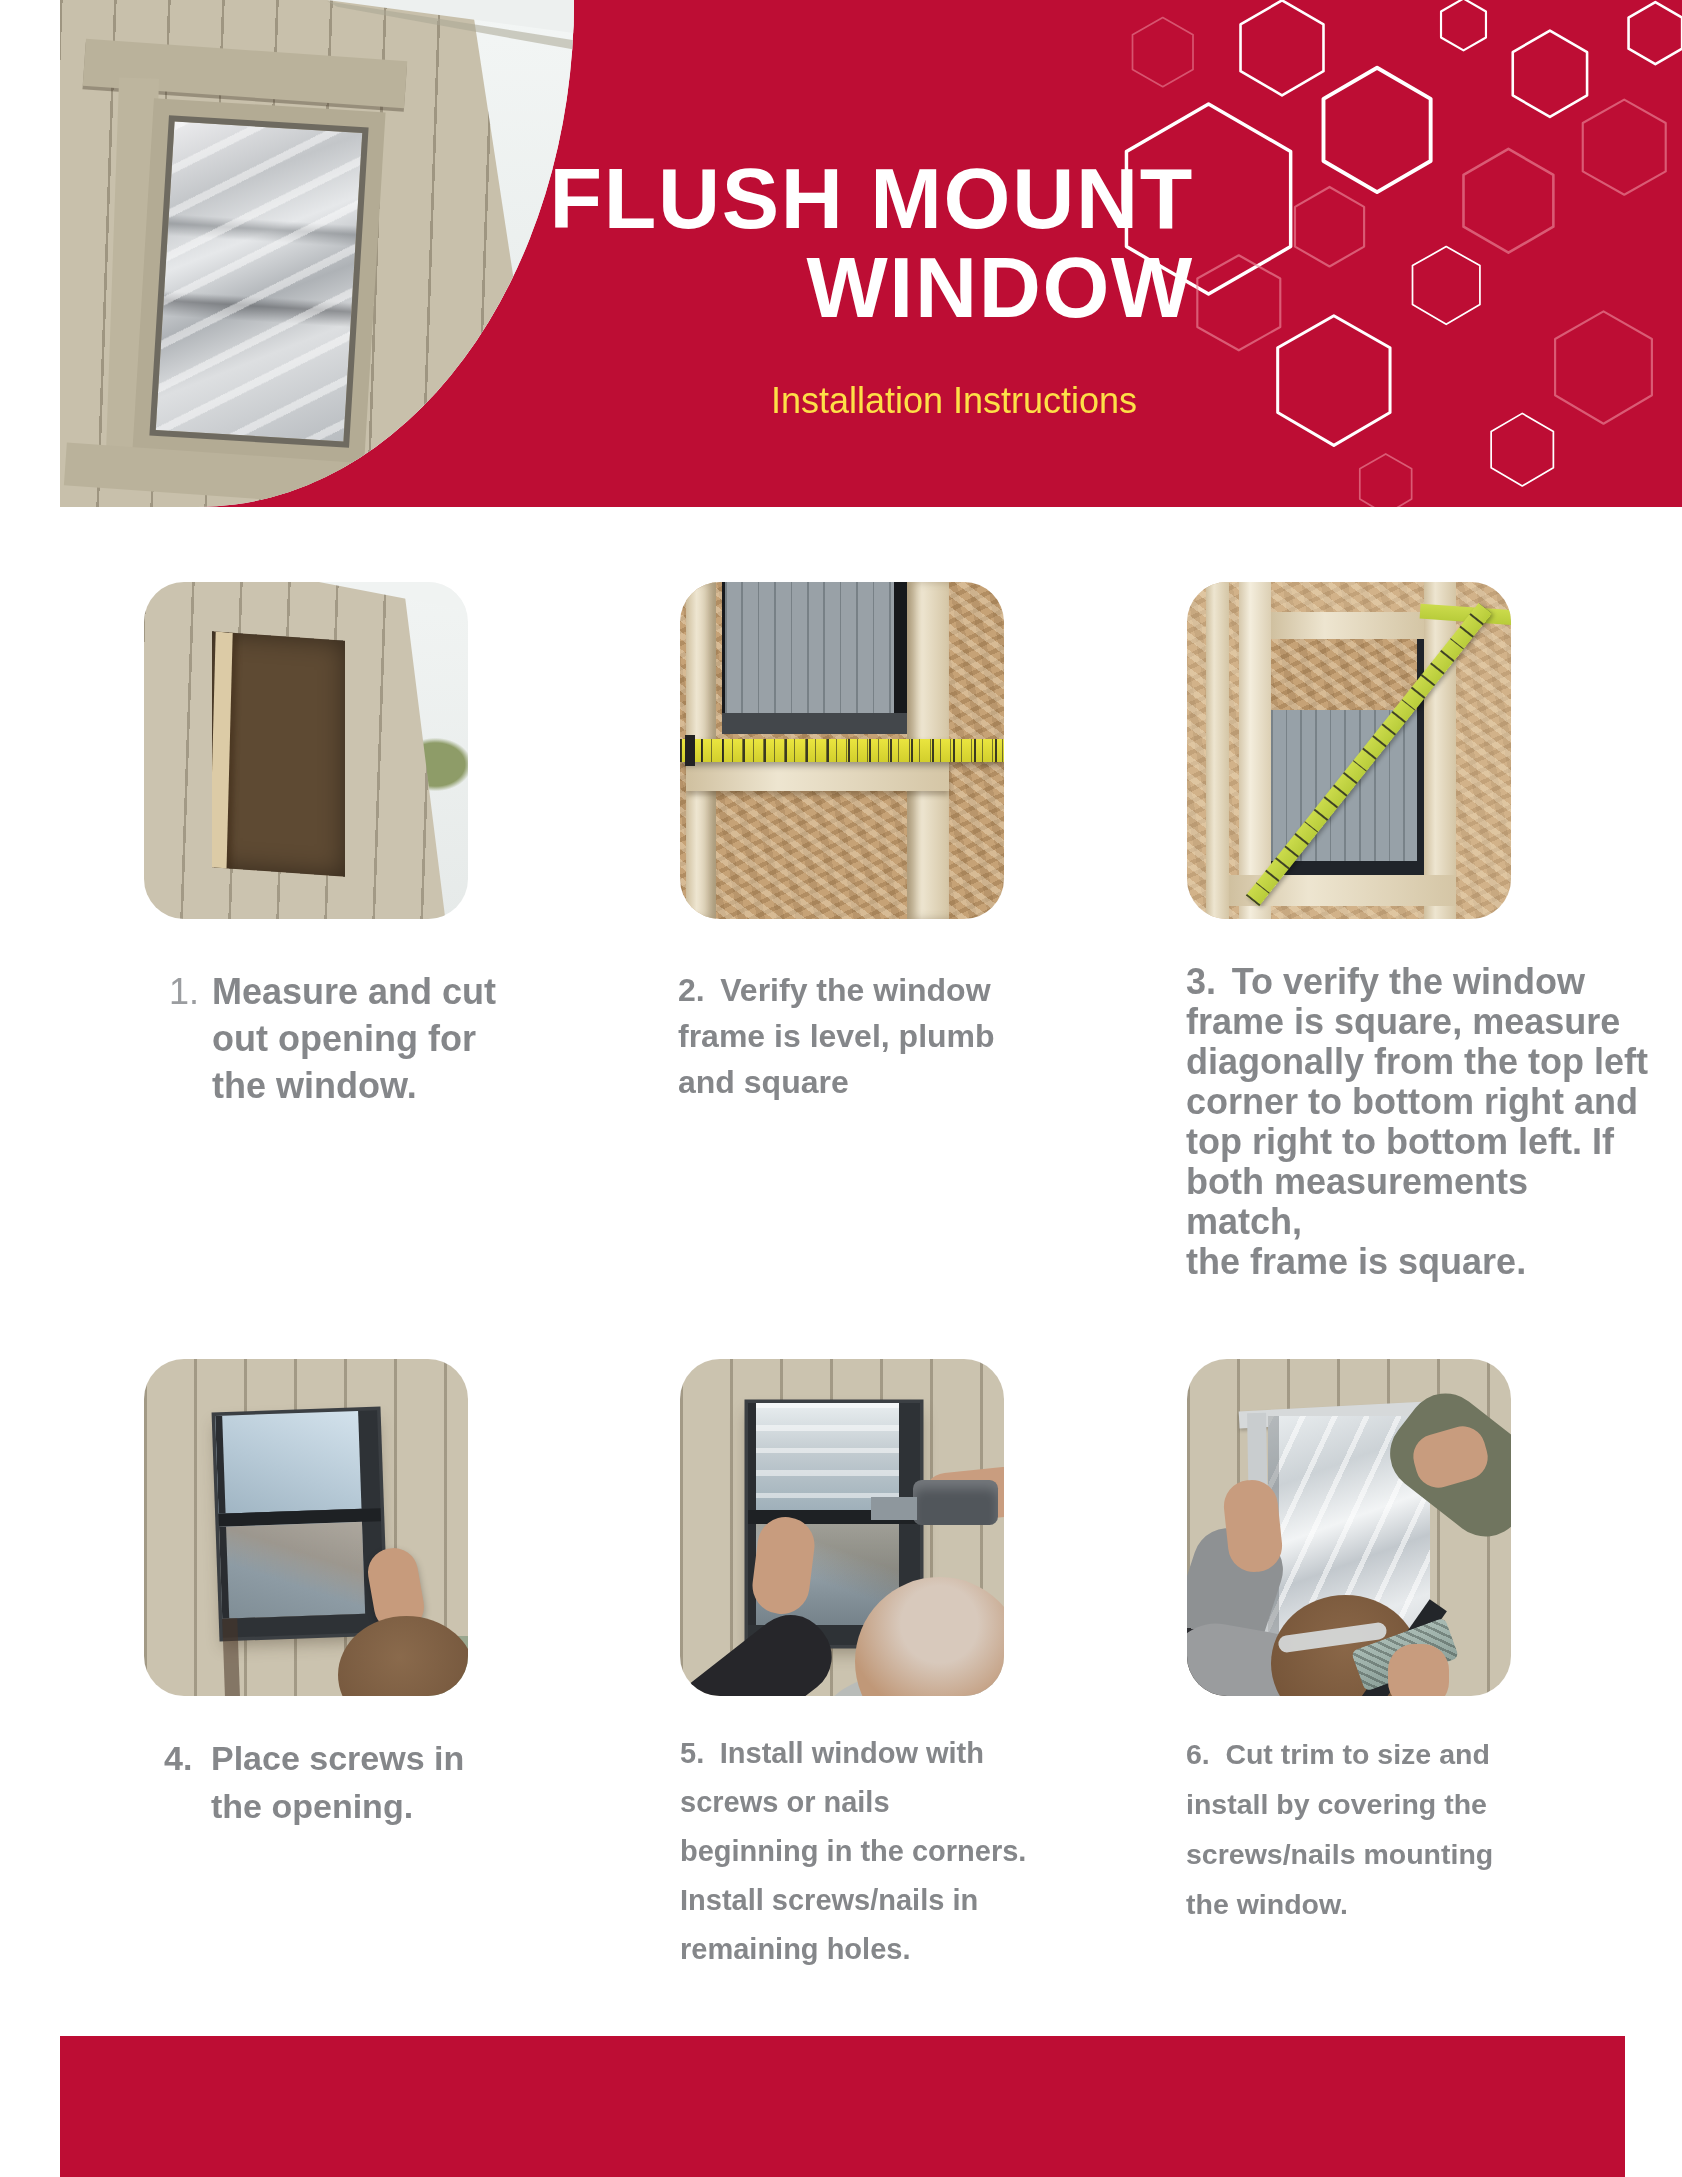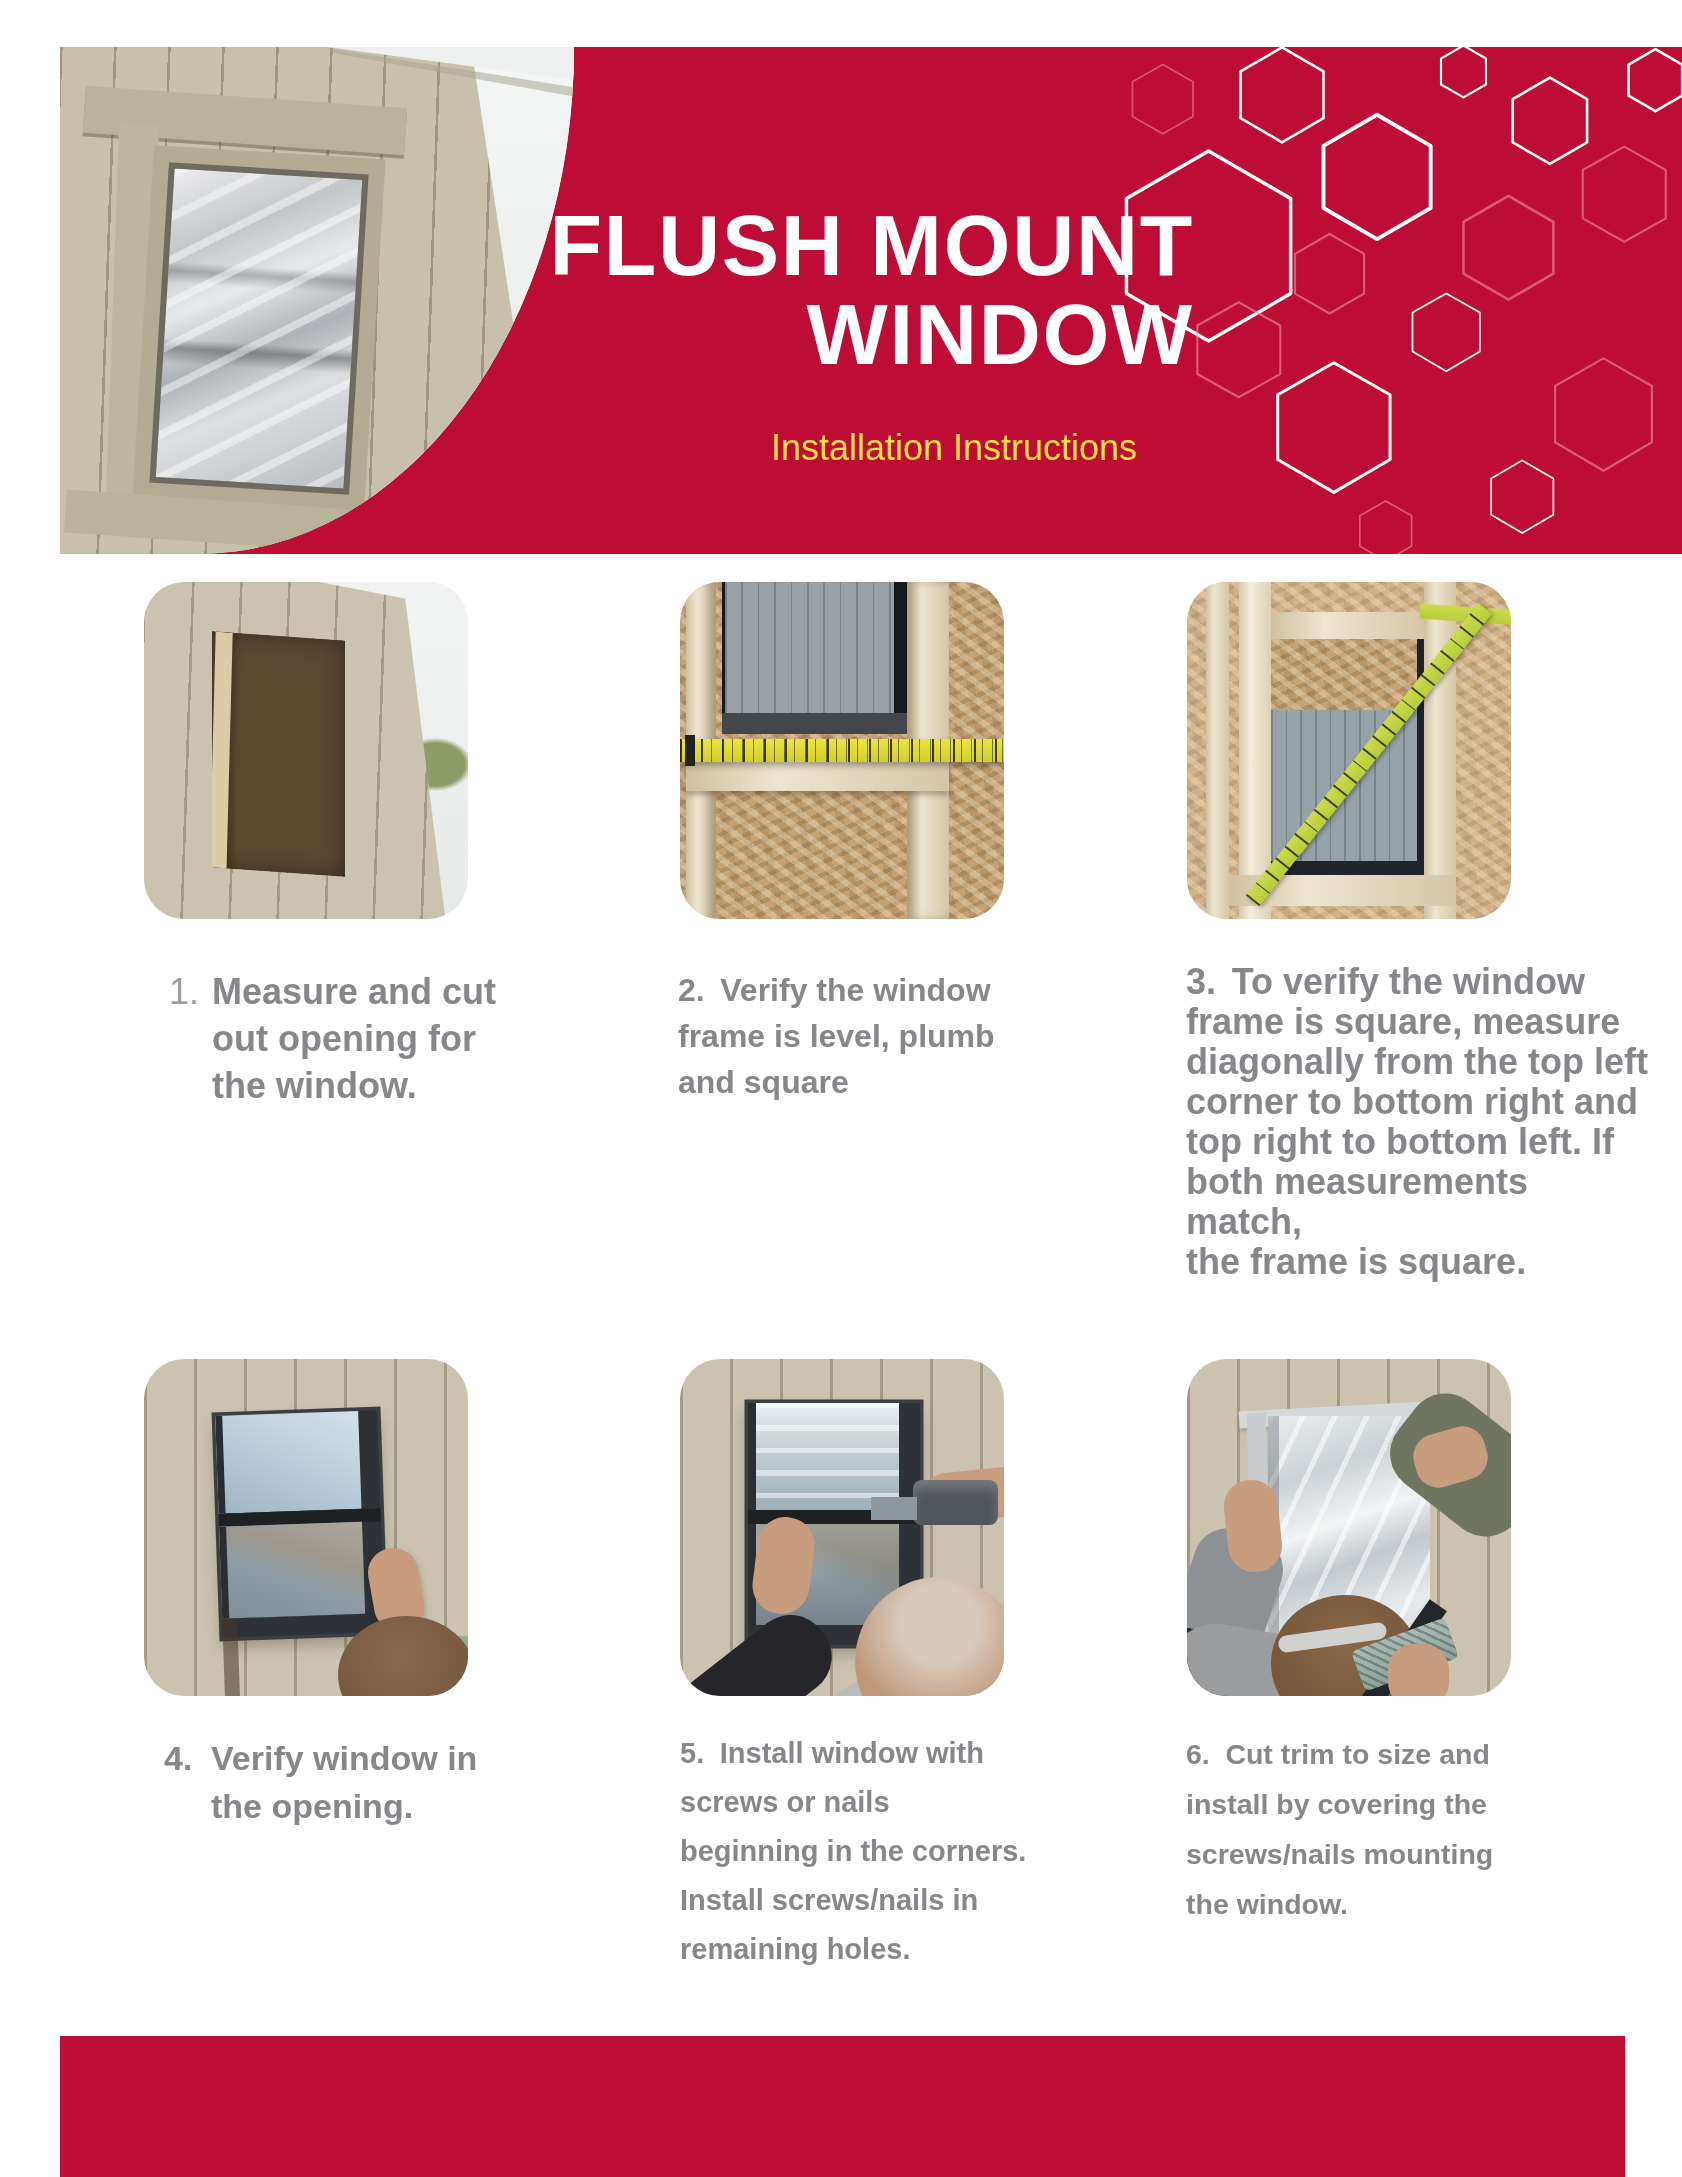--- a/index.html
+++ b/index.html
@@ -3,21 +3,21 @@
 <meta charset="utf-8">
 <style>
   :root{
     --accent-red:#BD0D34;
     --caption-gray:#85878A;
   }
   html,body{margin:0;padding:0;background:#fff;}
   body{width:1683px;height:2177px;position:relative;font-family:"Liberation Sans",sans-serif;overflow:hidden;}
 
   
-  .header{position:absolute;left:60px;top:0;width:1623px;height:507px;background:var(--accent-red);overflow:hidden;margin-top:47px;}
+  .header{position:absolute;left:60px;top:0;width:1623px;height:507px;background:var(--accent-red);overflow:hidden;}
   .hexes{position:absolute;right:0;top:0;width:560px;height:507px;}
   .title{position:absolute;top:154px;right:489px;width:657px;text-align:right;color:#fff;
          font-weight:bold;font-size:86px;line-height:89px;letter-spacing:1.7px;white-space:pre-line;}
   .subtitle{position:absolute;top:380px;left:678px;width:432px;text-align:center;color:#fde047;font-size:36px;line-height:42px;}
 
   
   .hero{position:absolute;left:0;top:0;width:514px;height:507px;border-bottom-right-radius:376px 507px;overflow:hidden;background:#eef1f0;}
   .hero .hp-sky{position:absolute;right:0;top:0;width:45%;height:100%;background:linear-gradient(#f3f6f5,#e4e9e8);}
   .hero .hp-trees{position:absolute;right:-10.4px;top:346px;width:147px;height:73px;background:radial-gradient(ellipse at 50% 50%,#8d9b66 0 52%,rgba(141,155,102,0) 62%);}
   .hero .hp-house{position:absolute;right:0;top:393px;width:121px;height:69px;background:#e3e7e3;}
@@ -323,21 +323,21 @@
 frame is square, measure
 diagonally from the top left
 corner to bottom right and
 top right to bottom left. If
 both measurements match,
 the frame is square.</span>
 </div>
 
 <div class="caption cap-hang" id="cap4">
   <span class="num">4.</span>
-    <span class="txt">Verify window in
+    <span class="txt">Place screws in
 the opening.</span>
 </div>
 
 <div class="caption cap-flow" id="cap5">
   <span class="num">5.</span><span class="txt">Install window with
 screws or nails
 beginning in the corners.
 Install screws/nails in
 remaining holes.</span>
 </div>

